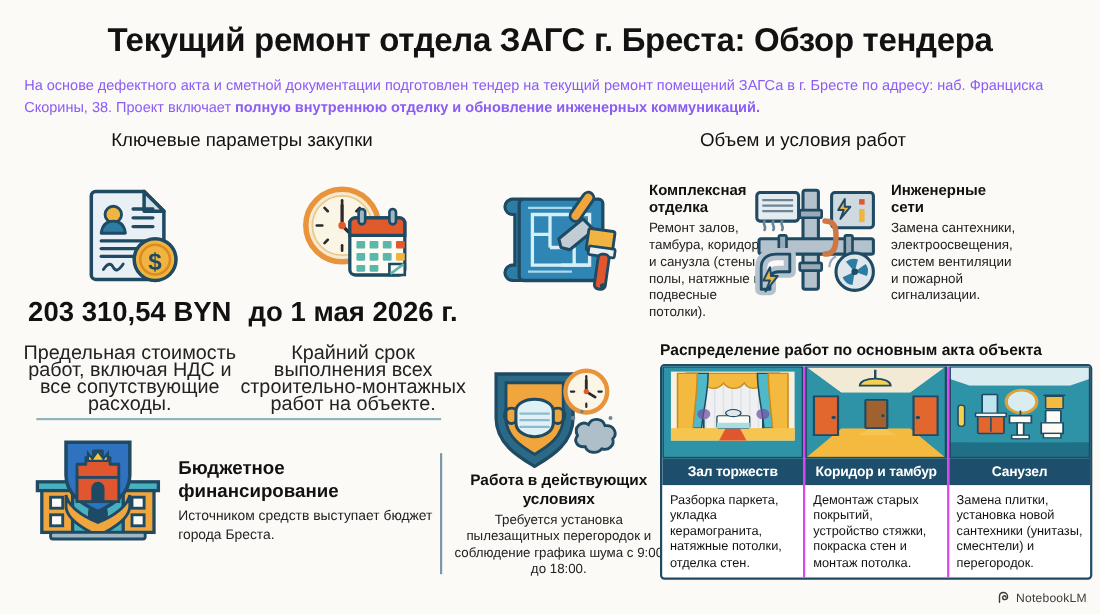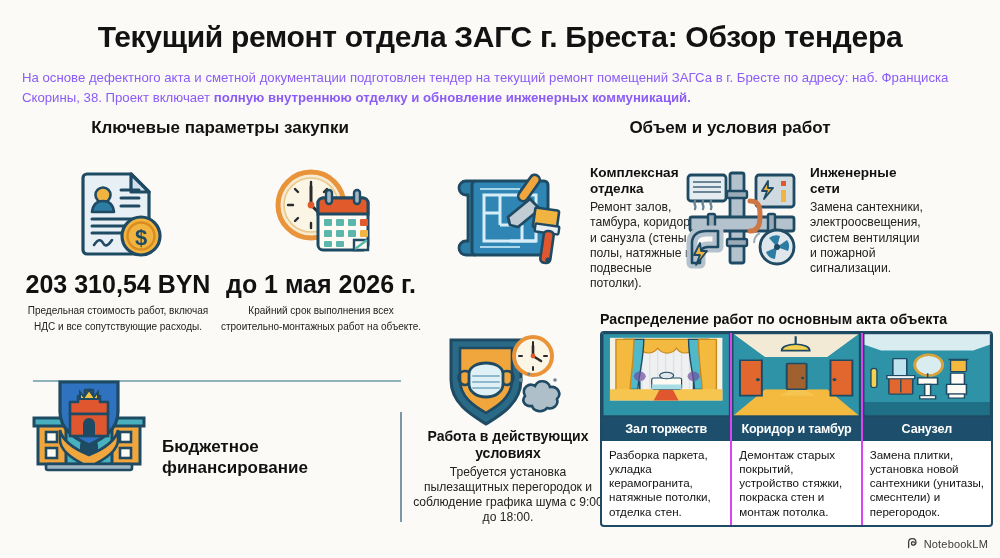--- a/index.html
+++ b/index.html
@@ -24,54 +24,54 @@
   }
   .hdr-sub {
     position: absolute; left: 22px; top: 68px; width: 956px;
     font-size: 13.2px; line-height: 19.5px; color: #8b5cf6;
     text-align: left;
   }
   .hdr-sub b { font-weight: 700; }
 
   
   .sec-head {
-    position: absolute; font-size: 17px; font-weight: 700; color: #111;
+    position: absolute; font-size: 17px; font-weight: 400; color: #111;
     text-align: center;
   }
   #sec-left  { left: 0px;   top: 118px; width: 440px; }
   #sec-right { left: 470px; top: 118px; width: 520px; }
   #sec-table { left: 600px; top: 311px; width: 395px; text-align: left;
                font-size: 14.2px; font-weight: 700; }
 
   
   .kpi { position: absolute; text-align: center; }
   .kpi .ico { height: 110px; display:flex; align-items:center; justify-content:center; }
   .kpi .big {
     font-size: 25px; font-weight: 700; color: #111; white-space: nowrap;
     margin-top: 2px;
   }
   .kpi .desc {
-    font-size: 10px; line-height: 15.5px; color: #222; margin-top: 4px;
+    font-size: 18px; line-height: 15.5px; color: #222; margin-top: 14px;
   }
   #kpi-cost { left: 18px;  top: 158px; width: 200px; }
   #kpi-dead { left: 218px; top: 158px; width: 206px; }
 
   
   .h-div {
     position: absolute; left: 33px; top: 380px; width: 368px; height: 2px;
     background: #8fb2bd;
   }
   .v-div {
     position: absolute; left: 400px; top: 412px; width: 2px; height: 110px;
     background: #7a98a6;
   }
 
   
-  #budget { position: absolute; left: 30px; top: 378px; width: 365px;
-            display: flex; gap: 14px; align-items: flex-end; }
+  #budget { position: absolute; left: 30px; top: 398px; width: 365px;
+            display: flex; gap: 14px; align-items: center; }
   #budget .ico { width: 118px; flex: 0 0 118px; }
   #budget .txt { padding-top: 12px; }
   #budget .h { font-size: 17px; font-weight: 700; color: #111; line-height: 21px; }
   #budget .p { font-size: 12.6px; line-height: 16.5px; color: #222; margin-top: 4px; }
 
   
   #cond { position: absolute; left: 408px; top: 336px; width: 200px; text-align: center; }
   #cond .ico { height: 92px; display:flex; align-items:center; justify-content:center; }
   #cond .h { font-size: 14px; font-weight: 700; color: #111; line-height: 17px; margin-top: 0; }
   #cond .p { font-size: 12.1px; line-height: 15px; color: #222; margin-top: 3px; }
@@ -210,20 +210,21 @@
         <path d="M40 36V24h8v-6h7v-6h8v6h7v6h8v12z" fill="#e0572f" stroke="#1f4a63" stroke-width="2.6" stroke-linejoin="round"></path>
         <rect x="40" y="36" width="38" height="22" fill="#e0572f" stroke="#1f4a63" stroke-width="2.6"></rect>
         <path d="M53 58V46a6 6 0 0 1 12 0v12z" fill="#1f4a63"></path>
         <path d="M50 14l4 5 5-7 5 7 4-5v7H50z" fill="#f4c441" stroke="#1f4a63" stroke-width="2"></path>
         <path d="M30 52c2 10 14 19 29 25 15-6 27-15 29-25v10c0 12-16 21-29 27C46 83 30 74 30 62z" fill="#f0a63c" stroke="#1f4a63" stroke-width="2.6"></path>
         <rect x="16" y="86" width="86" height="6" rx="2" fill="#9fb6c4" stroke="#1f4a63" stroke-width="2.6"></rect>
       </svg>
     </div>
     <div class="txt">
       <div class="h">Бюджетное финансирование</div>
+      <div class="p">Источником средств выступает бюджет города Бреста.</div>
     </div>
   </div>
 
   <div id="cond">
     <div class="ico">
       <svg width="150" height="96" viewBox="0 0 150 96">
         <path d="M18 6h70v40c0 24-22 36-35 44C40 82 18 70 18 46z" fill="#2a6a86" stroke="#1f4a63" stroke-width="3"></path>
         <path d="M27 14h52v32c0 18-16 27-26 33-10-6-26-15-26-33z" fill="#f0a63c" stroke="#1f4a63" stroke-width="2.6"></path>
         <path d="M36 40c0-7 8-11 17-11s17 4 17 11v10c0 8-8 13-17 13s-17-5-17-13z" fill="#dff0f7" stroke="#1f4a63" stroke-width="2.8"></path>
         <g stroke="#8fb9cc" stroke-width="2" stroke-linecap="round">

